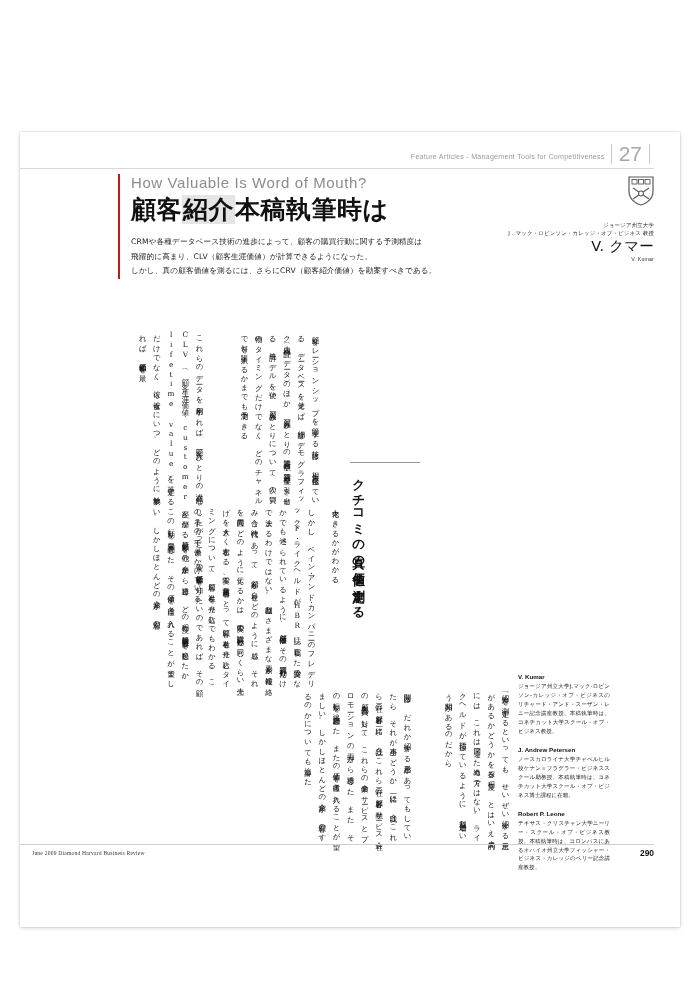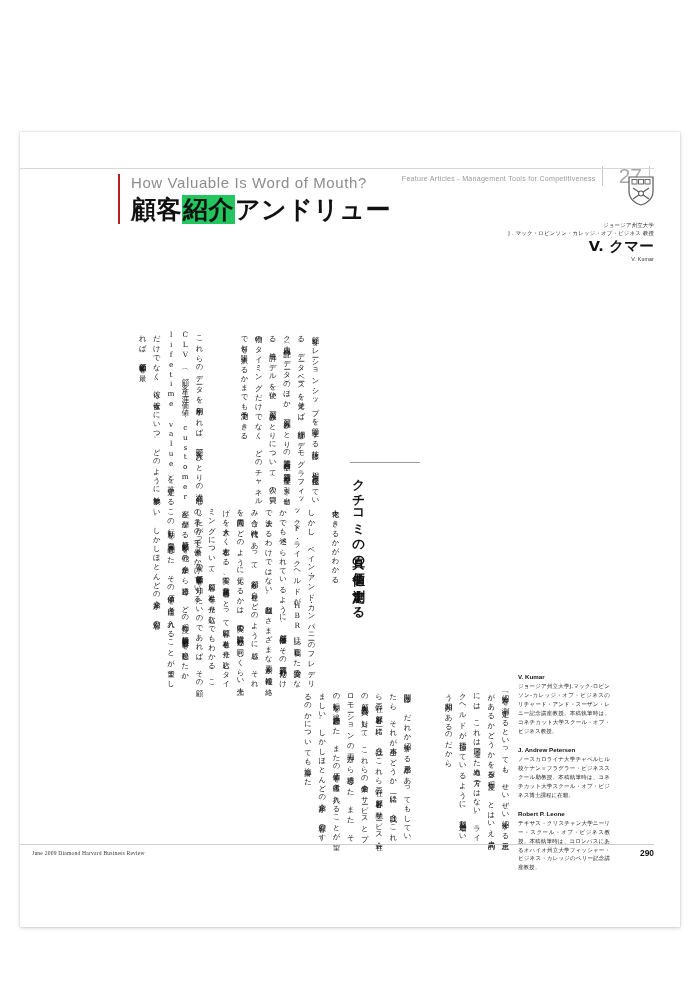--- a/index.html
+++ b/index.html
@@ -43,26 +43,25 @@
     color: #9a9a9a;
     padding-right: 6px;
     padding-bottom: 3px;
     white-space: nowrap;
     font-family: "Liberation Sans", sans-serif;
   }
   .runhead-num {
     font-size: 21px;
     color: #a8a8a8;
     line-height: 0.95;
-    padding: 0 7px 0 16px;
+    padding: 0 7px 0 7px;
     border-left: 0.8px solid #c8c8c8;
     border-right: 0.8px solid #c8c8c8;
     font-weight: 300;
     font-family: "Liberation Sans", sans-serif;
-    margin-top: 22px;
   }
   .runhead-rule {
     position: absolute;
     left: 0px;
     top: 36px;
     width: 634px;
     height: 1px;
     background: #d8d8d8;
   }
 
@@ -89,21 +88,21 @@
     margin-top: 2px;
     font-size: 25px;
     font-weight: bold;
     color: #111;
     letter-spacing: 0.5px;
     line-height: 1.18;
     white-space: nowrap;
     font-family: "DejaVu Sans", sans-serif;
   }
   .title-ja .hl {
-    background: #22c55e;
+    background: #e5e5e5;
     padding: 0 1px;
   }
   .lede {
     margin-top: 11px;
     font-size: 7.6px;
     line-height: 1.92;
     color: #1a1a1a;
     letter-spacing: 0.15px;
     font-family: "DejaVu Sans", sans-serif;
   }
@@ -127,21 +126,21 @@
   .author-affil {
     font-size: 5.4px;
     color: #2a2a2a;
     line-height: 1.5;
     letter-spacing: 0.2px;
     font-family: "DejaVu Sans", sans-serif;
   }
   .author-affil div { white-space: nowrap; }
   .author-name-ja {
     font-size: 14.5px;
-    font-weight: bold;
+    font-weight: normal;
     color: #111;
     line-height: 1.22;
     letter-spacing: 0.2px;
     margin-top: 1px;
     white-space: nowrap;
     font-family: "DejaVu Sans", sans-serif;
   }
   .author-name-en {
     font-size: 5.2px;
     color: #333;
@@ -248,21 +247,26 @@
 <div id="page-sheet">
 
   <div class="runhead">
     <span class="runhead-label">Feature Articles - Management Tools for Competitiveness</span>
     <span class="runhead-num">27</span>
   </div>
   <div class="runhead-rule"></div>
 
   <div class="title-block">
     <div class="kicker-en">How Valuable Is Word of Mouth?</div>
-    <div class="title-ja"><span>顧客</span><span class="hl">紹介</span><span>アンドリュー</span></div>
+    <div class="title-ja"><span>顧客</span><span class="hl">紹介</span><span>本稿執筆時は</span></div>
+    <div class="lede">
+      <div>CRMや各種データベース技術の進歩によって、顧客の購買行動に関する予測精度は</div>
+      <div>飛躍的に高まり、CLV（顧客生涯価値）が計算できるようになった。</div>
+      <div>しかし、真の顧客価値を測るには、さらにCRV（顧客紹介価値）を勘案すべきである。</div>
+    </div>
   </div>
 
   <div class="byline">
     <svg class="crest" viewBox="0 0 52 60">
       <path d="M2,2 H50 V30 C50,46 38,55 26,58 C14,55 2,46 2,30 Z" fill="#ffffff" stroke="#5a5a5a" stroke-width="2.4"></path>
       <rect x="8" y="7" width="10" height="9" fill="#ffffff" stroke="#5a5a5a" stroke-width="1.8"></rect>
       <rect x="21" y="7" width="10" height="9" fill="#ffffff" stroke="#5a5a5a" stroke-width="1.8"></rect>
       <rect x="34" y="7" width="10" height="9" fill="#ffffff" stroke="#5a5a5a" stroke-width="1.8"></rect>
       <path d="M10,24 L42,46 M42,24 L10,46" stroke="#5a5a5a" stroke-width="2.2" fill="none"></path>
       <circle cx="26" cy="35" r="5" fill="#ffffff" stroke="#5a5a5a" stroke-width="2.2"></circle>

